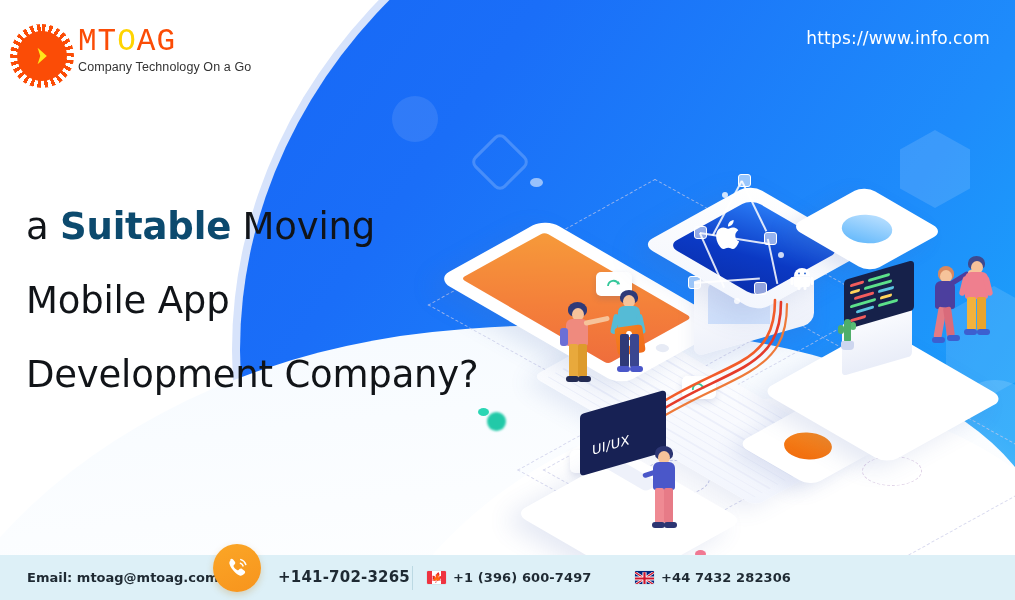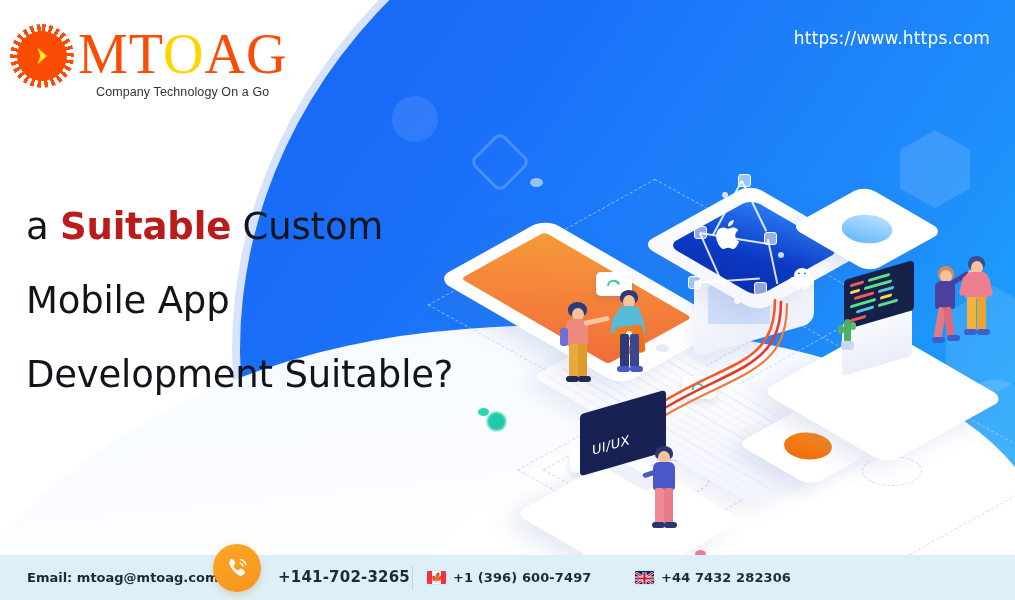--- a/index.html
+++ b/index.html
@@ -90,22 +90,22 @@
     position:absolute; inset:-4px; border-radius:50%;
     background: repeating-conic-gradient(#fb4c06 0deg 7deg, transparent 7deg 14deg);
   }
   .logo-inner-dot {
     position:absolute; left:50%; top:50%; width:22px; height:22px;
     transform: translate(-50%,-50%);
     background:#ffe81a;
     clip-path: polygon(72% 50%, 30% 12%, 42% 50%, 30% 88%);
   }
   .logo-text { margin-left: 8px; }
-  .logo-word { font-size: 56px; letter-spacing: 1px; line-height: 1; font-weight: 400;
-    font-family: Liberation Serif, serif; }
+  .logo-word { font-size: 31px; letter-spacing: 1px; line-height: 1; font-weight: 400;
+    font-family: Liberation Mono, monospace; }
   .logo-word .l-o { color: #ffd400; }
   .logo-word .l-rest { color: #fb4c06; }
   .logo-tag { font-size: 12.5px; color: #333; margin-top: 3px; letter-spacing: .1px;
     text-align:center; font-family: "Liberation Sans", sans-serif; }
 
   
   .site-url {
     position: absolute; right: 25px; top: 28px;
     color: #ffffff; font-size: 17px; letter-spacing: .2px;
     font-family: "DejaVu Sans", sans-serif;
@@ -115,21 +115,21 @@
   .headline {
     position: absolute; left: 26px; top: 190px;
     width: 540px;
     font-family: "DejaVu Sans", sans-serif;
     font-weight: 500;
     font-size: 37px;
     line-height: 74px;
     color: #111418;
     letter-spacing: -0.2px;
   }
-  .headline .hl-accent { color: #b91c1c; font-weight: 700; }
+  .headline .hl-accent { color: #0c4a6e; font-weight: 700; }
   .headline div { white-space: nowrap; }
 
   
   .illo { position: absolute; left: 470px; top: 150px; width: 560px; height: 400px; }
 
   
   .guide {
     position:absolute; border: 1.5px dashed #c9cbe8; opacity:.75;
     transform: rotate(45deg) skew(-16deg, -16deg);
   }
@@ -369,26 +369,26 @@
       <div class="logo-spikes"></div>
       <div class="logo-sun-2" style="inset:3px;"></div>
       <div class="logo-inner-dot"></div>
     </div>
     <div class="logo-text">
       <div class="logo-word"><span class="l-rest">MT</span><span class="l-o">O</span><span class="l-rest">AG</span></div>
       <div class="logo-tag">Company Technology On a Go</div>
     </div>
   </div>
 
-  <div class="site-url">https://www.https.com</div>
+  <div class="site-url">https://www.info.com</div>
 
   <div class="headline">
-    <div><span>a </span><span class="hl-accent">Suitable</span><span> Custom</span></div>
+    <div><span>a </span><span class="hl-accent">Suitable</span><span> Moving</span></div>
     <div>Mobile App</div>
-    <div>Development Suitable?</div>
+    <div>Development Company?</div>
   </div>
 
   <div class="illo">
 
     <div class="guide guide-a"></div>
     <div class="guide guide-b"></div>
     <div class="guide guide-c"></div>
     <div class="guide-ellipse"></div>
     <div class="guide-ellipse-2"></div>
     <div class="guide-ellipse-3"></div>

